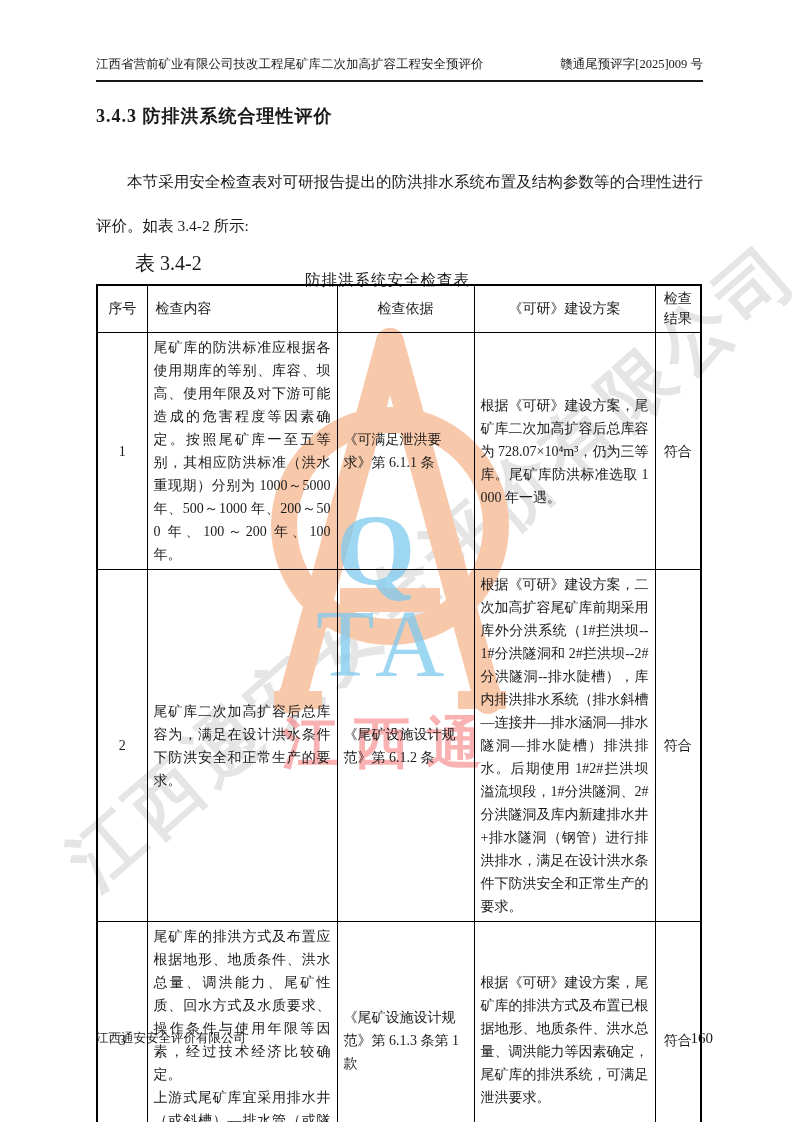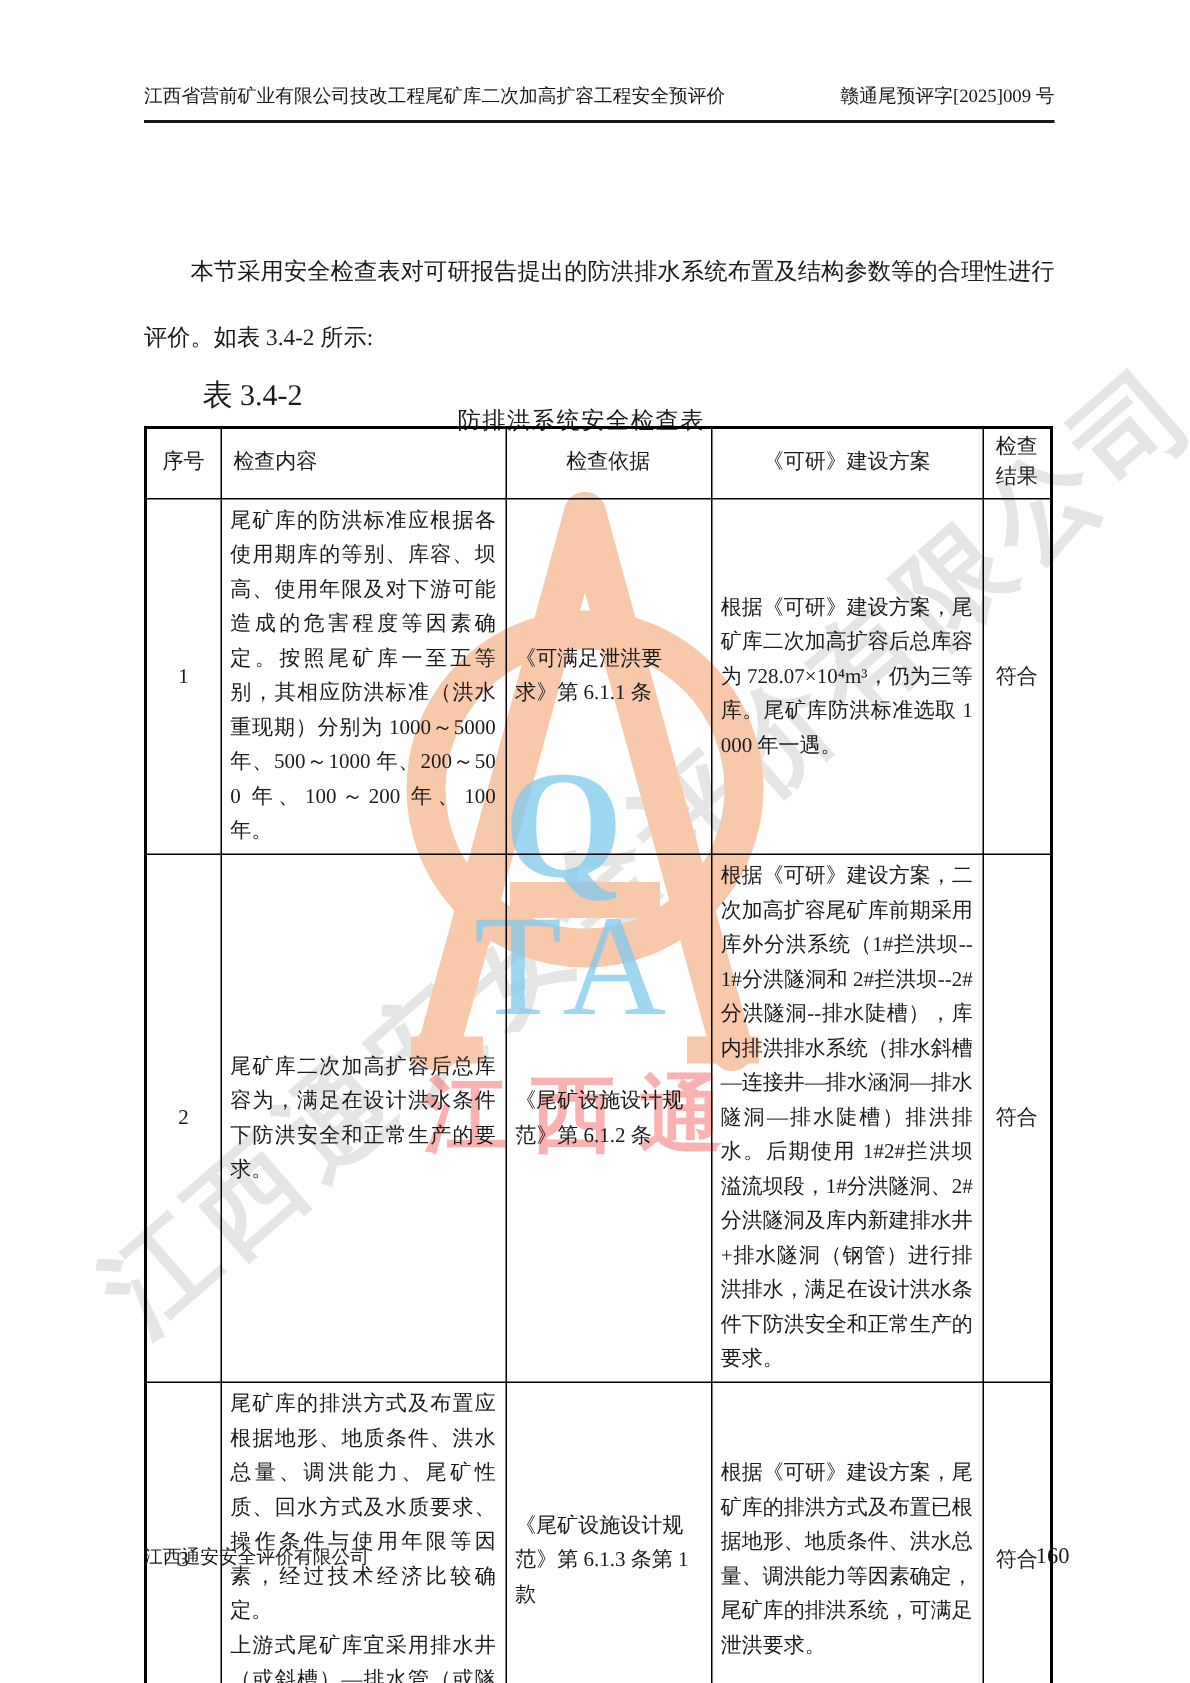--- a/index.html
+++ b/index.html
@@ -77,20 +77,21 @@
   <div class="abs wm-ta">TA</div>
   <div class="abs wm-red">江西通</div>
 </div>
 
 <div id="content">
   <div class="abs header">
     <span>江西省营前矿业有限公司技改工程尾矿库二次加高扩容工程安全预评价</span>
     <span>赣通尾预评字[2025]009 号</span>
   </div>
 
+  <div class="abs heading">3.4.3 防排洪系统合理性评价</div>
 
   <div class="abs para">本节采用安全检查表对可研报告提出的防洪排水系统布置及结构参数等的合理性进行评价。如表 3.4-2 所示:</div>
 
   <div class="abs cap-label">表 3.4-2</div>
   <div class="abs cap-title">防排洪系统安全检查表</div>
 
   <table class="check">
     <colgroup>
       <col style="width:50px">
         <col style="width:190px">

